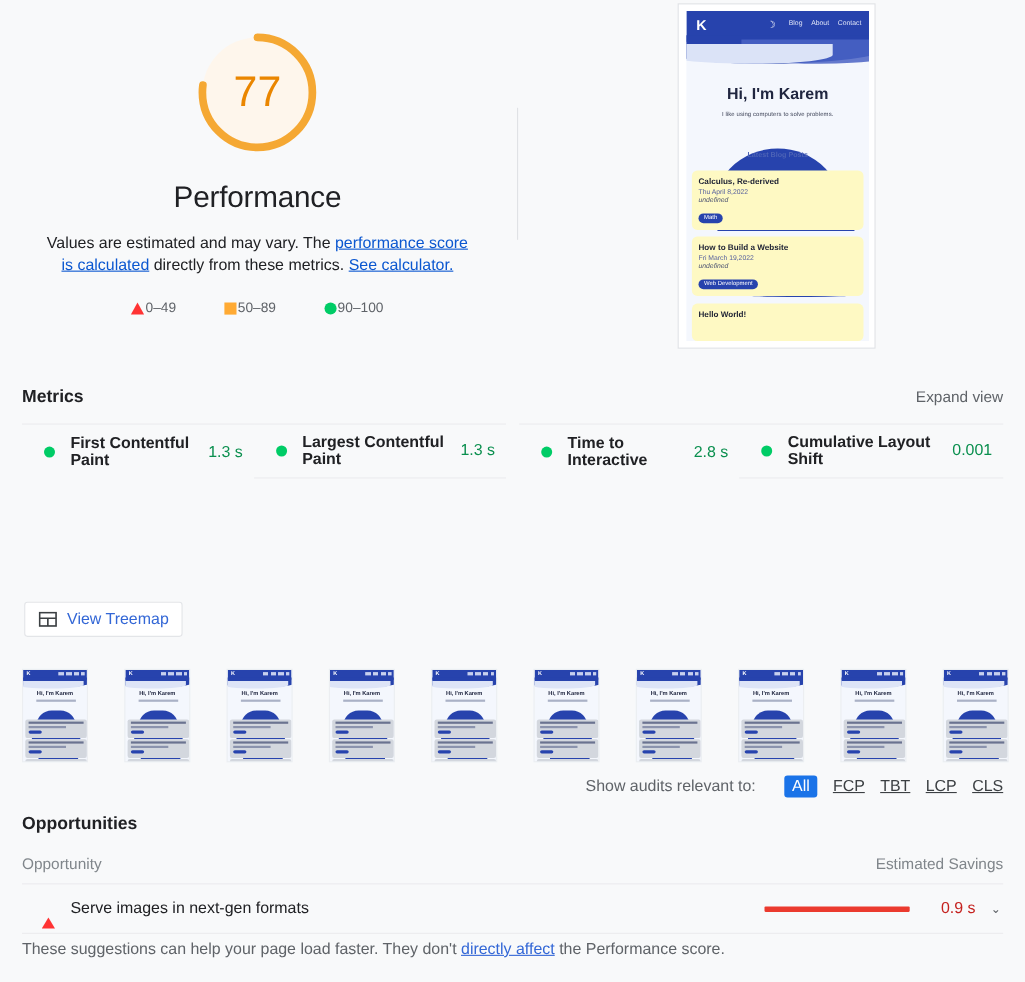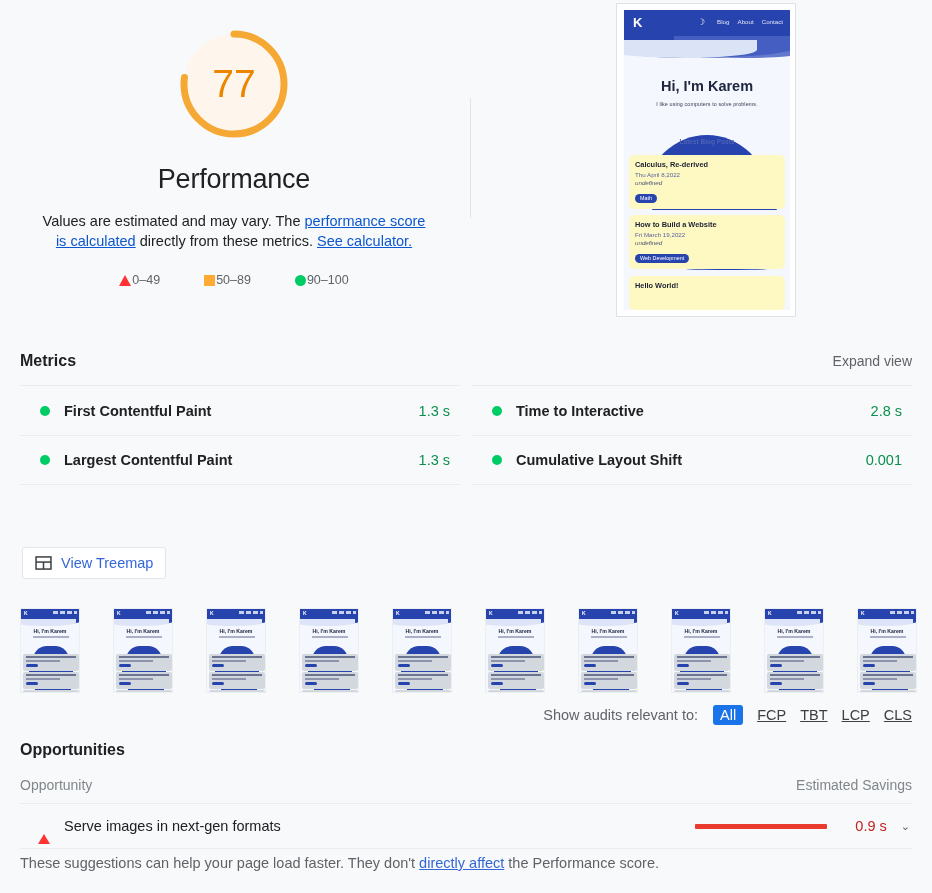--- a/index.html
+++ b/index.html
@@ -143,21 +143,21 @@
   .section-title { font-size: 16px; font-weight: bold; color: #202124; }
   .expand-view {
     font-size: 14px; color: #5f6368; cursor: pointer;
   }
 
   .metrics-grid {
     position: absolute; left: 20px; top: 385px;
     width: 892px;
     display: grid; grid-template-columns: 440px 440px; column-gap: 12px;
   }
-  .metric-col { display: flex; flex-direction: column; }
+  .metric-col { display: flex; }
   .metric-row {
     display: flex; align-items: center;
     height: 50px;
     border-top: 1px solid #ebecee;
     padding: 0 10px 0 20px;
   }
   .metric-row:last-child { border-bottom: 1px solid #ebecee; }
   .metric-icon { width: 24px; flex: 0 0 24px; display: flex; align-items: center; }
   .dot-green { width: 10px; height: 10px; border-radius: 50%; background: #0c6; }
   .tri-red {
@@ -223,21 +223,21 @@
   .th-ln.s { width: 60%; background: #8b93ad; }
   .th-tag { height: 3px; width: 12px; margin: 2px 3px 3px; background: #2743ad; border-radius: 2px; }
   .th-bar { position: absolute; height: 3px; background: #2743ad; }
 
   
   .filter-row {
     position: absolute; right: 20px; top: 705px;
     display: flex; align-items: center; gap: 14px;
     font-size: 14.5px; color: #5f6368;
   }
-  .filter-label { margin-right: 1px; }
+  .filter-label { margin-right: 12px; }
   .pill {
     padding: 2px 7px; border-radius: 3px;
     background: #1a73e8; color: #fff; cursor: pointer;
   }
   .filter-link {
     color: #3c4043; text-decoration: underline; cursor: pointer;
   }
 
   
   .opp-title { position: absolute; left: 20px; top: 741px; font-size: 16px; font-weight: bold; }

